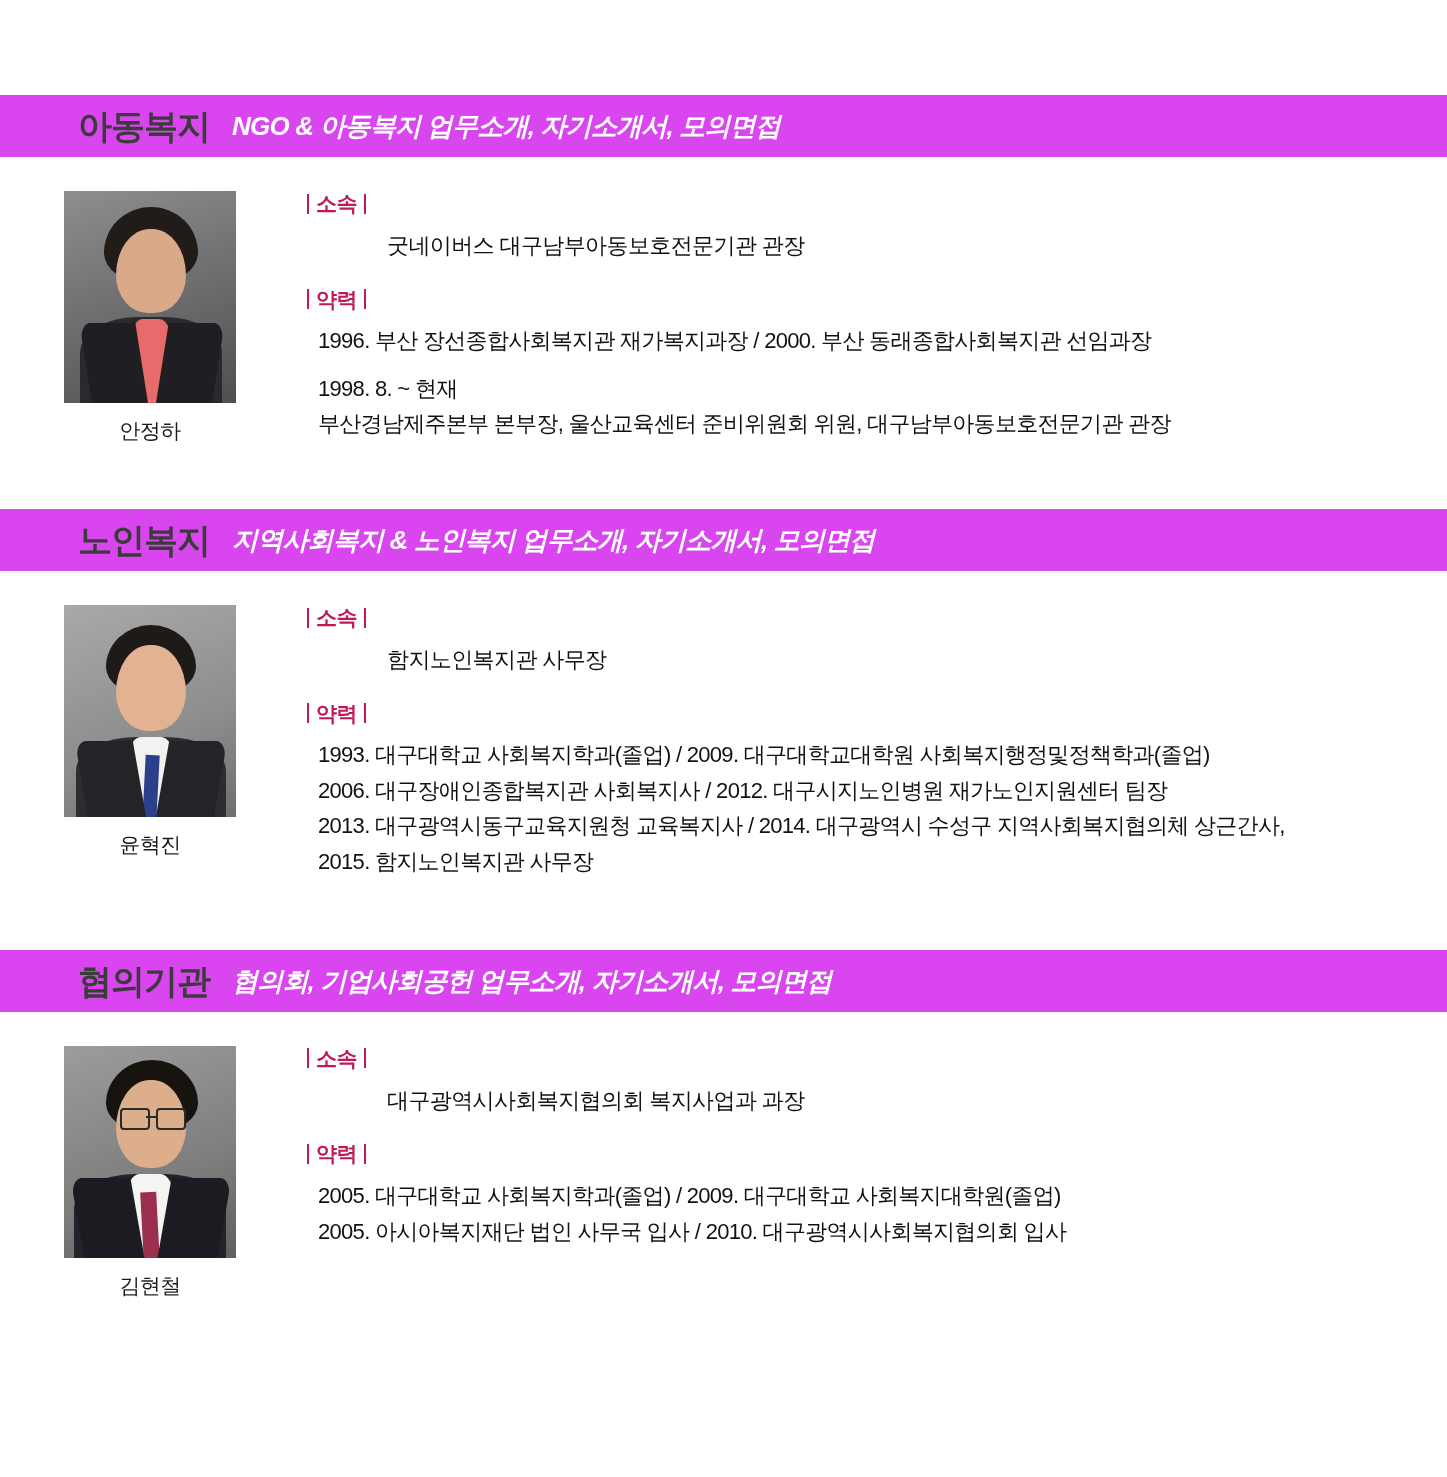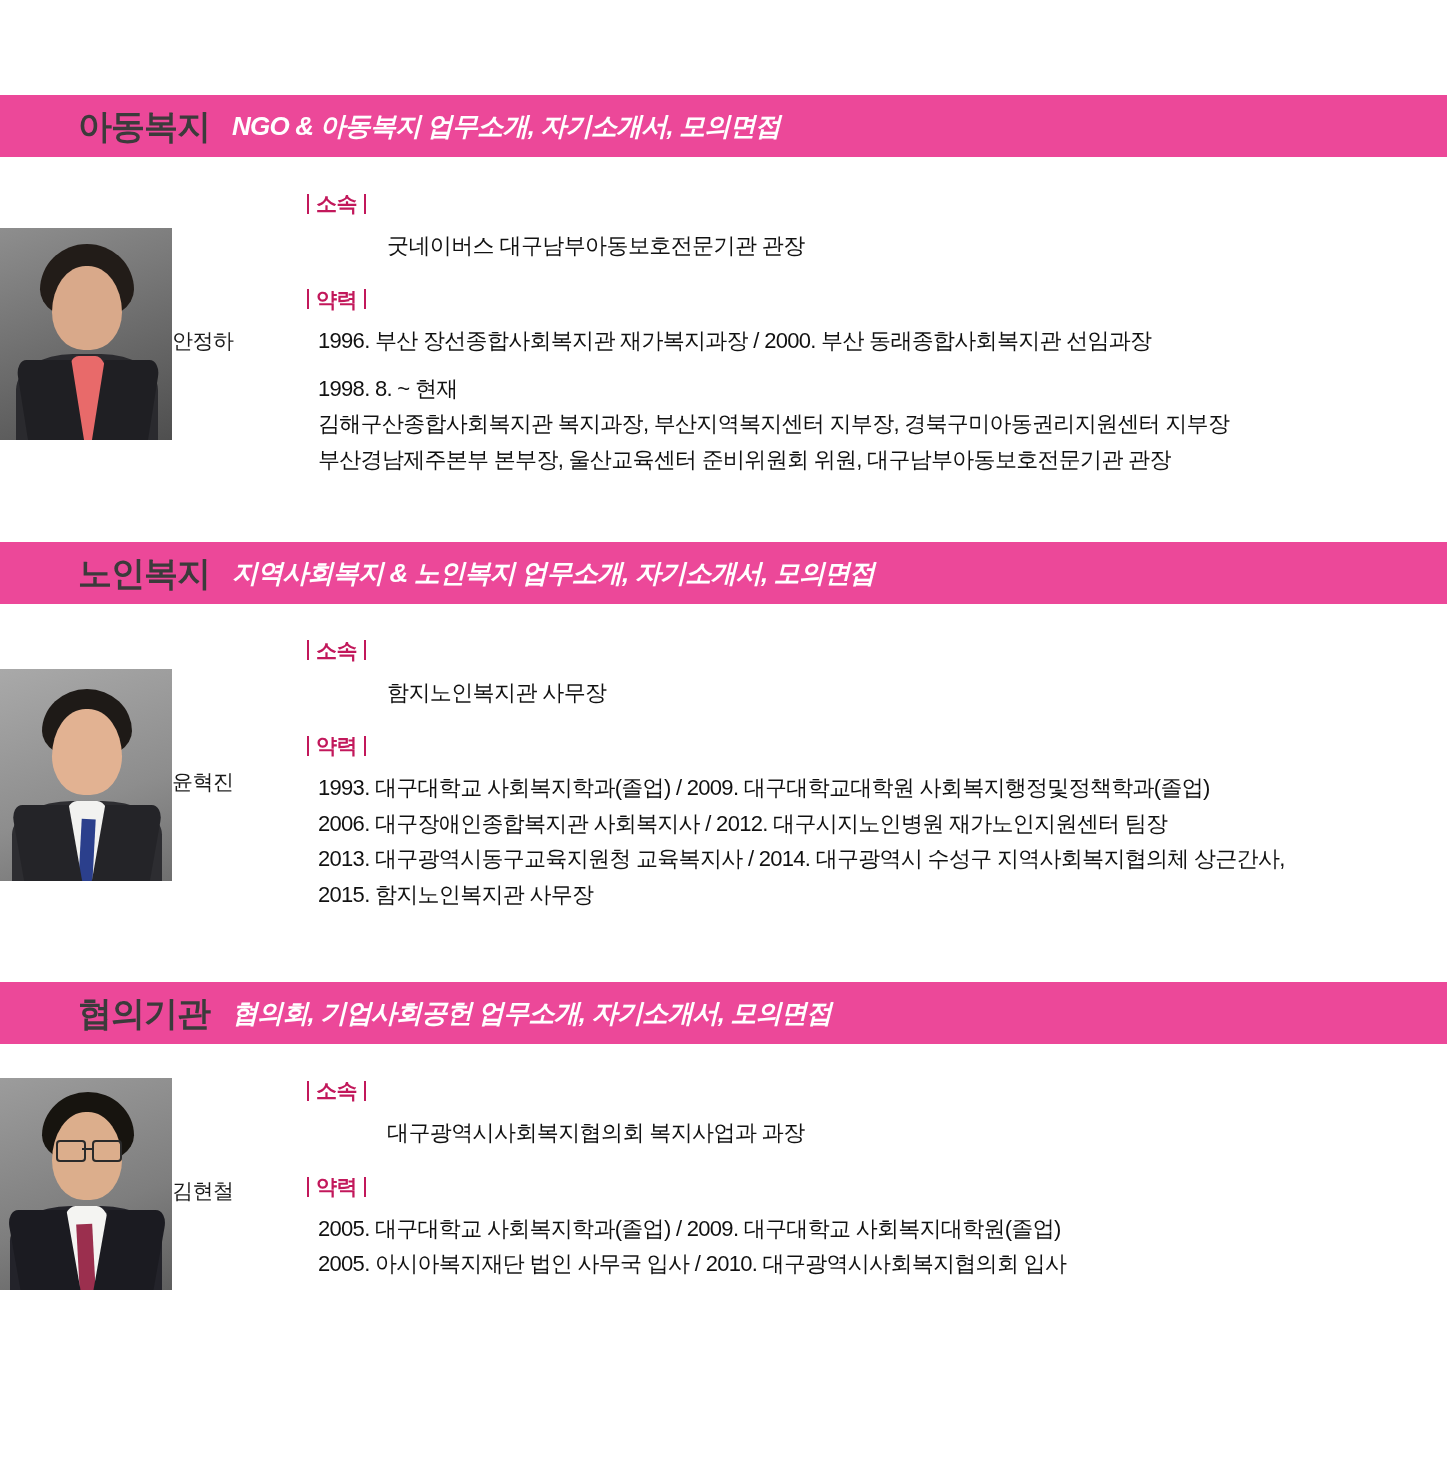--- a/index.html
+++ b/index.html
@@ -19,21 +19,21 @@
     width: 1447px;
     height: 1477px;
     position: relative;
   }
 
   
   .section {
     position: relative;
   }
   .banner {
-    background: #ec4899;
+    background: #d946ef;
     height: 62px;
     display: flex;
     align-items: center;
     padding-left: 78px;
     box-sizing: border-box;
   }
   .banner-tag {
     font-size: 34px;
     font-weight: bold;
     color: #3b3b3b;
@@ -54,21 +54,21 @@
 
   
   .profile {
     display: flex;
     padding: 36px 0 0 0;
   }
   .photo-col {
     width: 300px;
     flex: 0 0 300px;
     display: flex;
-    flex-direction: row;
+    flex-direction: column;
     align-items: center;
   }
   .photo {
     width: 172px;
     height: 212px;
     background: #6f6f6f;
     position: relative;
     overflow: hidden;
   }
   .photo .bg {
@@ -202,21 +202,20 @@
           <span class="label-box">
             <span class="bar"></span>
             <span>약력</span>
             <span class="bar"></span>
           </span>
         </div>
 
         <div class="career-lines">
           <div class="career-line">1996. 부산 장선종합사회복지관 재가복지과장 / 2000. 부산 동래종합사회복지관 선임과장</div>
           <div class="career-line gap">1998. 8. ~ 현재</div>
-          <div class="career-line">김해구산종합사회복지관 복지과장, 부산지역복지센터 지부장, 경북구미아동권리지원센터 지부장</div>
           <div class="career-line">부산경남제주본부 본부장, 울산교육센터 준비위원회 위원, 대구남부아동보호전문기관 관장</div>
         </div>
       </div>
     </div>
   </div>
 
   <div class="spacer-1"></div>
 
   <div class="section sec-2">
     <div class="banner">

